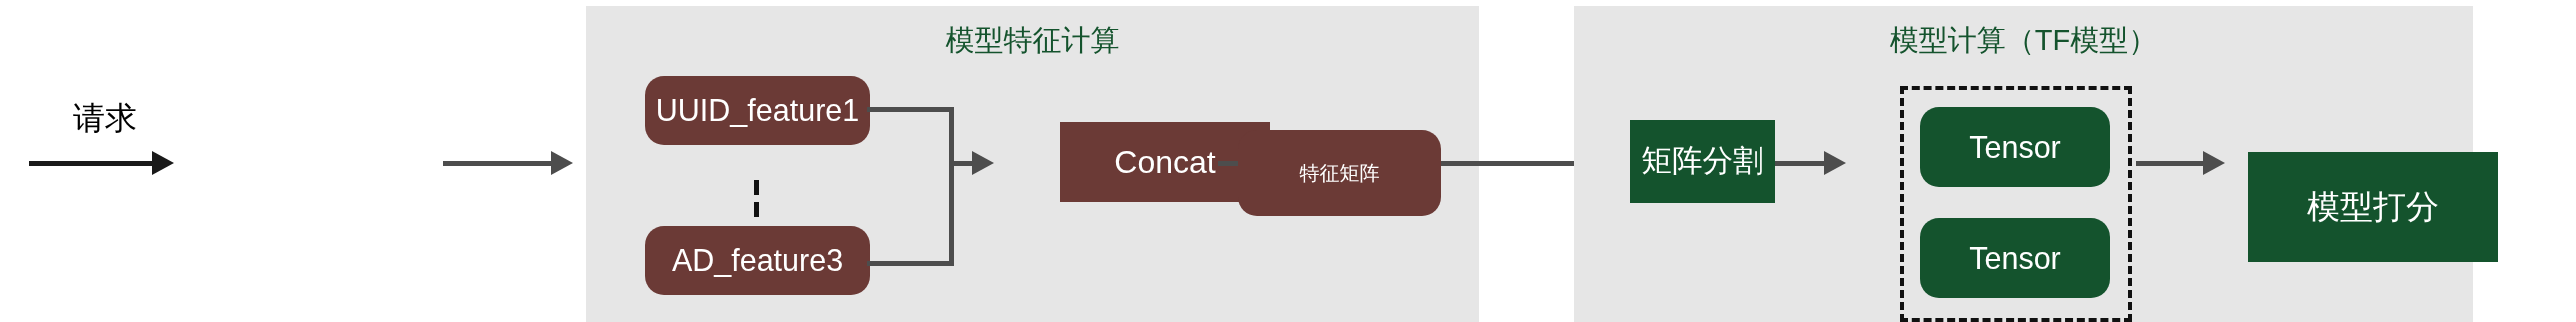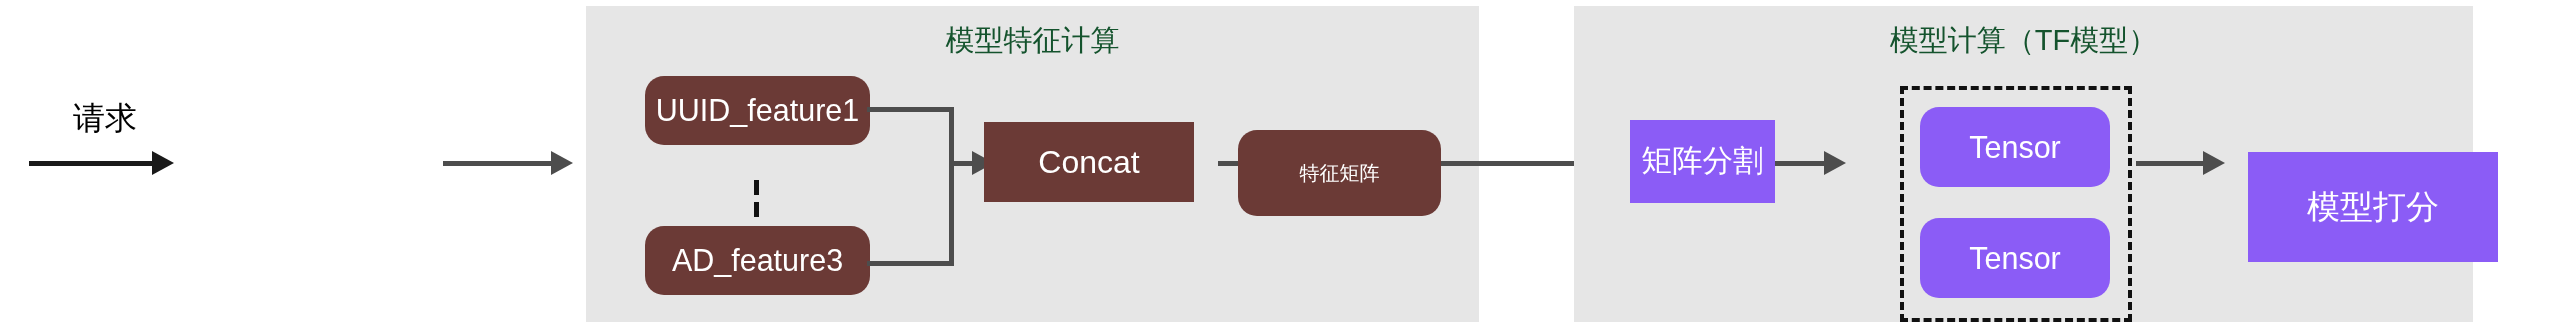--- a/index.html
+++ b/index.html
@@ -4,21 +4,21 @@
 <style>
   html,body{margin:0;padding:0;background:#ffffff;}
   body{width:2576px;height:322px;overflow:hidden;font-family:"Liberation Sans","DejaVu Sans",sans-serif;}
   #stage{position:relative;width:2576px;height:322px;background:#ffffff;}
 
   .panel{position:absolute;background:#e6e6e6;}
   .panel-title{position:absolute;white-space:nowrap;color:#14532d;font-size:29px;line-height:1;text-align:center;}
 
   .node{position:absolute;display:flex;align-items:center;justify-content:center;text-align:center;color:#ffffff;white-space:nowrap;box-sizing:border-box;}
   .node.maroon{background:#6b3a36;text-align:center;}
-  .node.darkgray{background:#8b5cf6;}
+  .node.darkgray{background:#14532d;}
   .node.midgray{background:#808080;}
   .node.round{border-radius:19px;}
   .node.sq{border-radius:0;}
 
   .label-plain{position:absolute;color:#000;white-space:nowrap;font-size:29px;line-height:1;}
 
   .hline{position:absolute;background:#4d4d4d;height:5.1px;}
   .vline{position:absolute;background:#4d4d4d;width:5.1px;}
   .hline.black{background:#1a1a1a;height:5.1px;}
 
@@ -52,21 +52,21 @@
   <div class="ellipsis-dash" style="left:754px;top:202px;height:14.5px;"></div>
 
   <div class="node maroon round" style="left:645px;top:226px;width:225px;height:69px;font-size:30.5px;">AD_feature3</div>
 
   <div class="hline" style="left:867px;top:107px;width:87px;"></div>
   <div class="hline" style="left:867px;top:261px;width:87px;"></div>
   <div class="vline" style="left:949px;top:107px;height:159px;"></div>
   <div class="hline" style="left:949px;top:161px;width:29px;"></div>
   <div class="arrowhead" style="left:972px;top:151px;"></div>
 
-  <div class="node maroon sq" style="left:984px;top:122px;width:210px;height:80px;font-size:32px;">Concat</div>
+  <div class="node maroon sq" style="left:1060px;top:122px;width:210px;height:80px;font-size:32px;">Concat</div>
 
   <div class="hline" style="left:1218px;top:161px;width:76px;"></div>
   <div class="arrowhead" style="left:1287px;top:151px;"></div>
 
   <div class="node maroon round" style="left:1238px;top:130px;width:203px;height:86px;font-size:20px;left:1238px;">特征矩阵</div>
 
   <div class="hline" style="left:1441px;top:161px;width:152px;"></div>
   <div class="arrowhead" style="left:1588px;top:151px;"></div>
 
   <div class="panel" style="left:1574px;top:5.8px;width:899px;height:316px;"></div>

